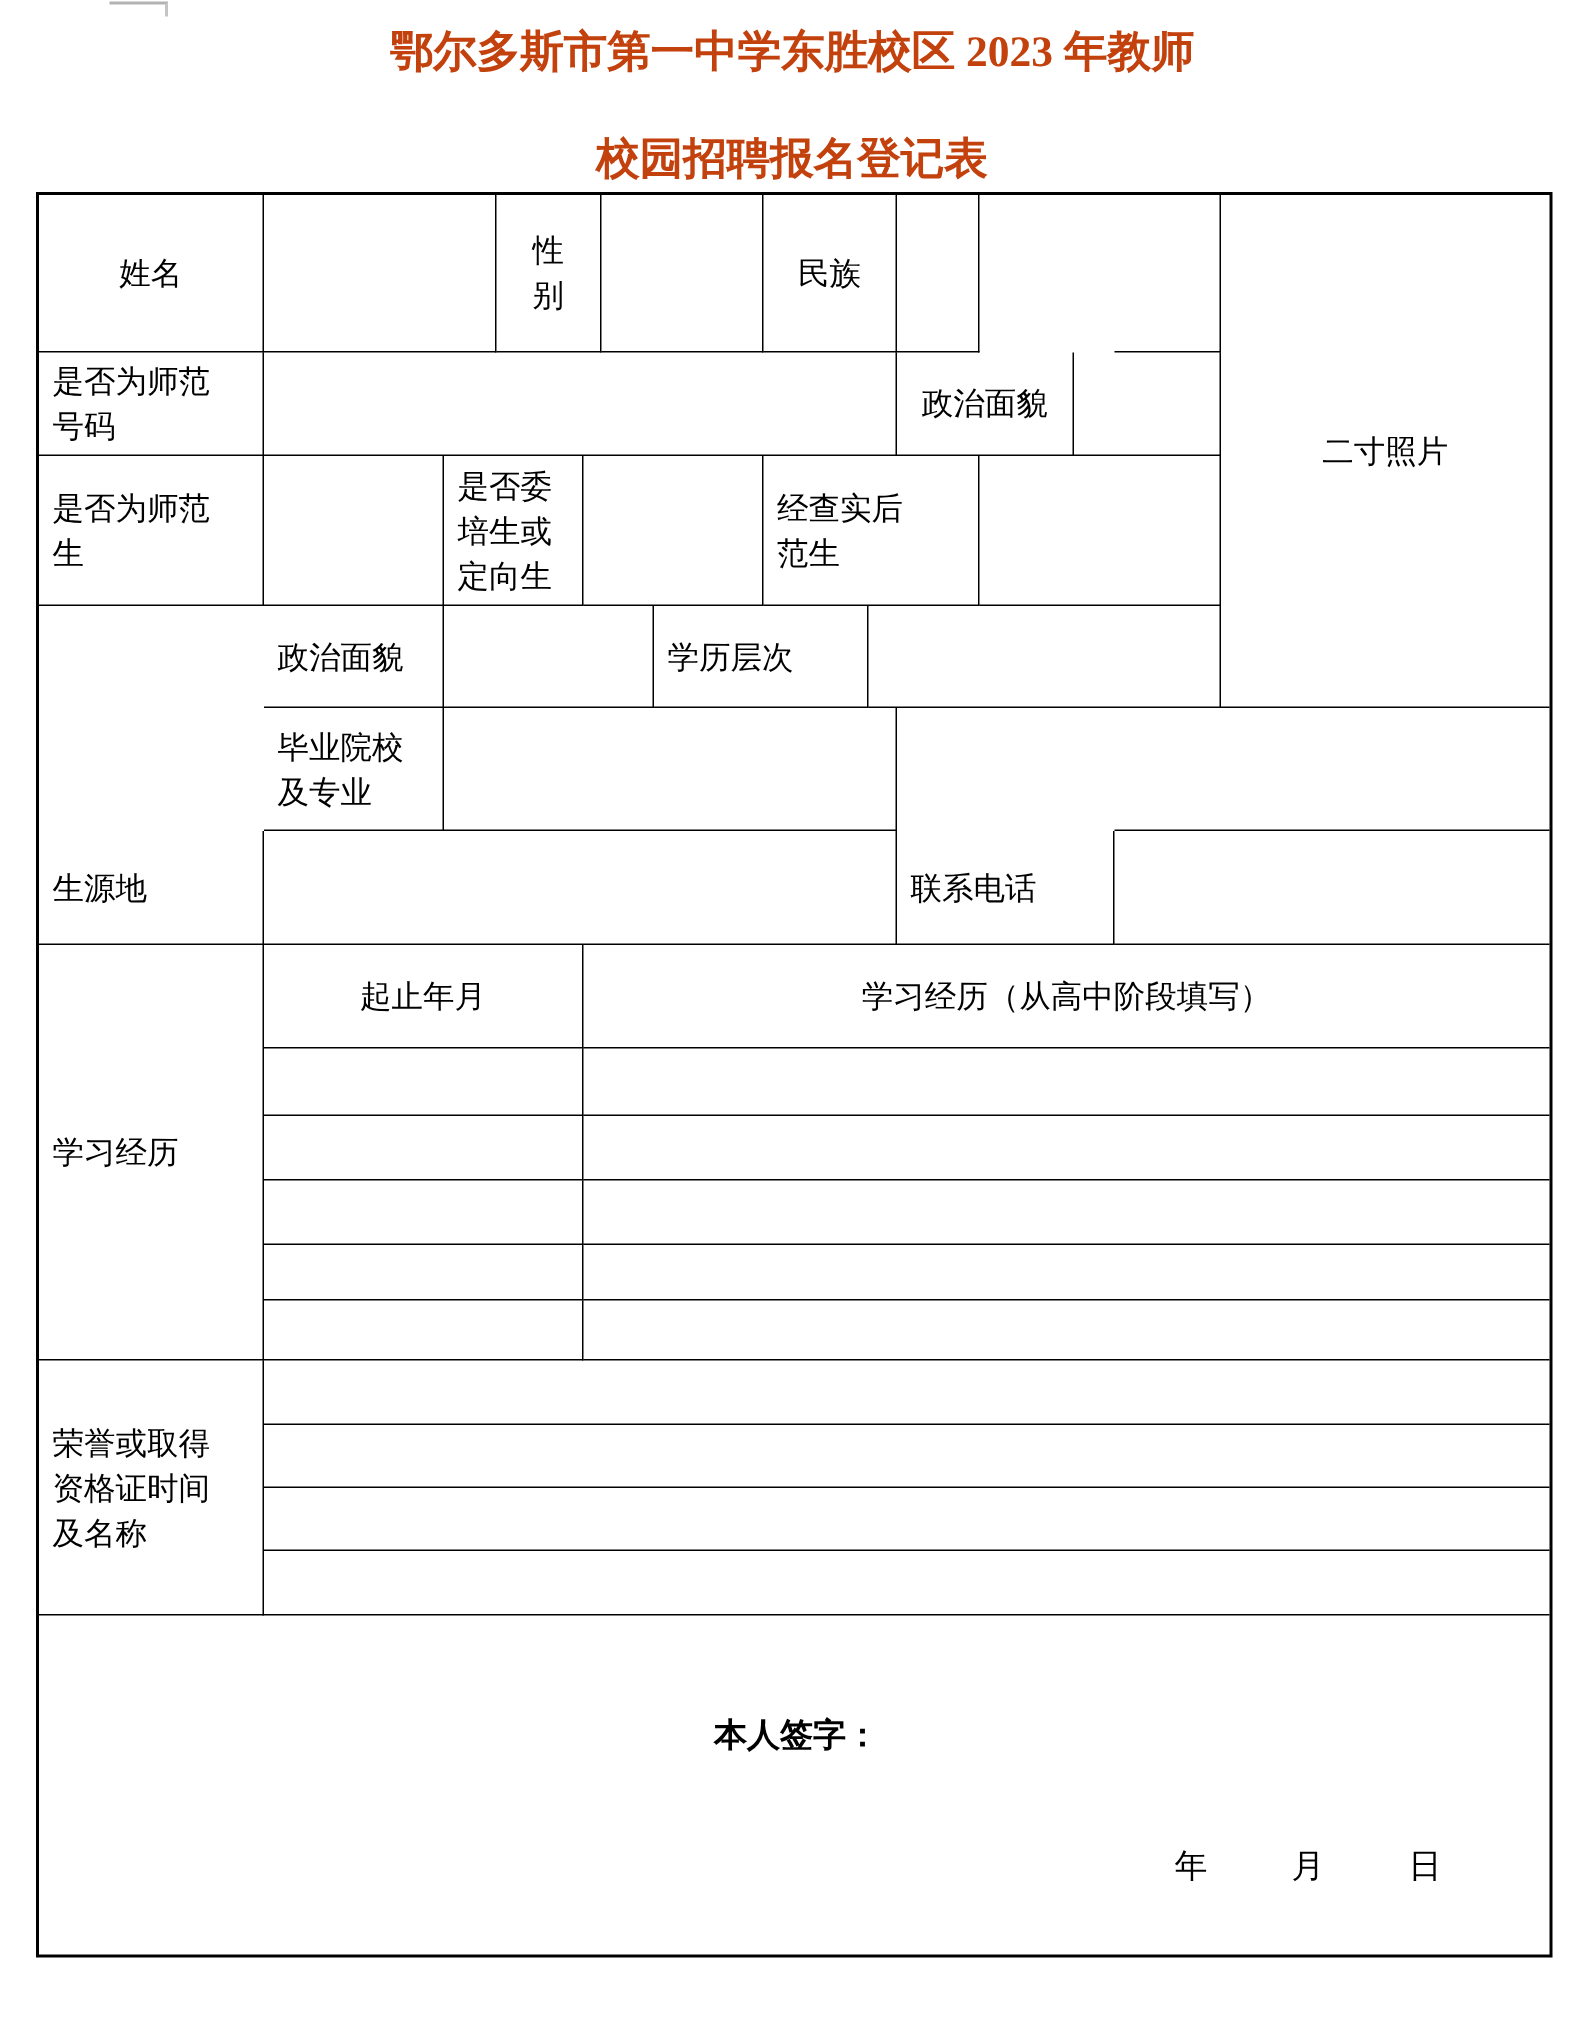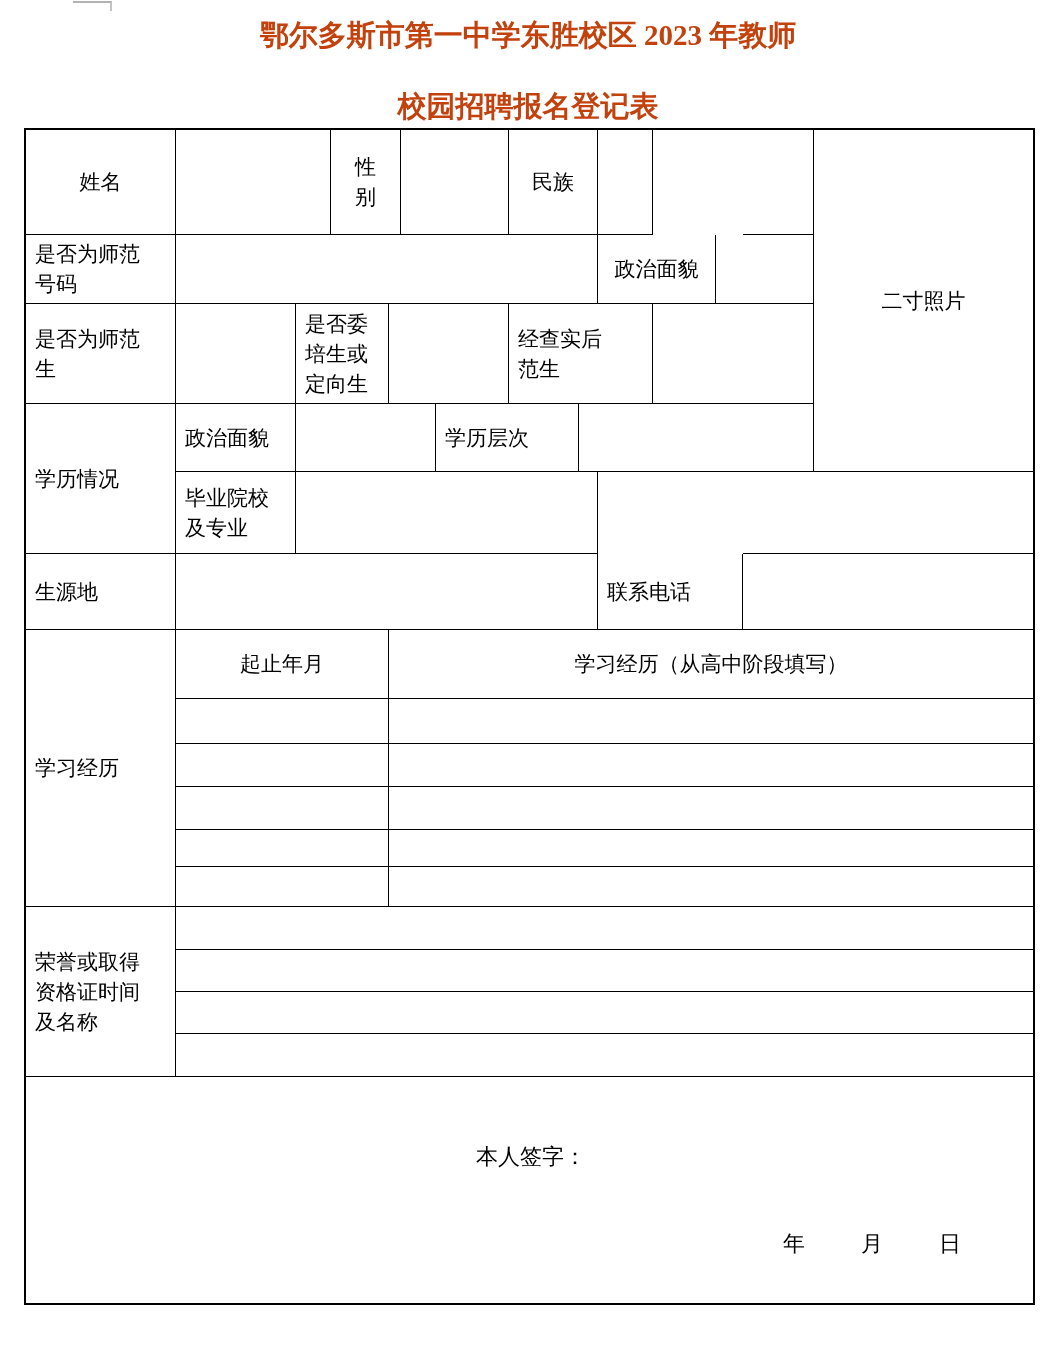--- a/index.html
+++ b/index.html
@@ -36,21 +36,21 @@
   .no-r{border-right:none;}
   .no-b{border-bottom:none;}
   .decl{
     display:block;padding:12px 14px 0 12px;
   }
   .decl-text{
     margin:0;text-indent:2em;white-space:pre-line;
     font-size:21px;line-height:40px;letter-spacing:0.5px;
   }
   .sig{
-    margin:22px 0 0 438px;font-weight:normal;font-size:22px;line-height:32px;
+    margin:22px 0 0 438px;font-weight:bold;font-size:22px;line-height:32px;
   }
   .dateline{
     margin-top:26px;padding-right:58px;
     display:flex;justify-content:flex-end;gap:56px;
     font-size:22px;line-height:30px;
   }
 </style>
 </head>
 <body>
 
@@ -81,21 +81,20 @@
 生</div>
   <div class="cell" style="grid-area:3/2/4/3"></div>
   <div class="cell lab" style="grid-area:3/3/4/5">是否委
 培生或
 定向生</div>
   <div class="cell" style="grid-area:3/5/4/8"></div>
   <div class="cell lab" style="grid-area:3/8/4/11">经查实后
 范生</div>
   <div class="cell" style="grid-area:3/11/4/14"></div>
 
-  <div class="cell lab" style="grid-area:4/1/6/2">学历情况</div>
   <div class="cell lab" style="grid-area:4/2/5/3">政治面貌</div>
   <div class="cell" style="grid-area:4/3/5/7"></div>
   <div class="cell lab" style="grid-area:4/7/5/9">学历层次</div>
   <div class="cell" style="grid-area:4/9/5/14"></div>
   <div class="cell lab" style="grid-area:5/2/6/3">毕业院校
 及专业</div>
   <div class="cell" style="grid-area:5/3/6/10"></div>
   <div class="cell no-r" style="grid-area:5/13/6/15"></div>
 
   <div class="cell lab" style="grid-area:6/1/7/2">生源地</div>

